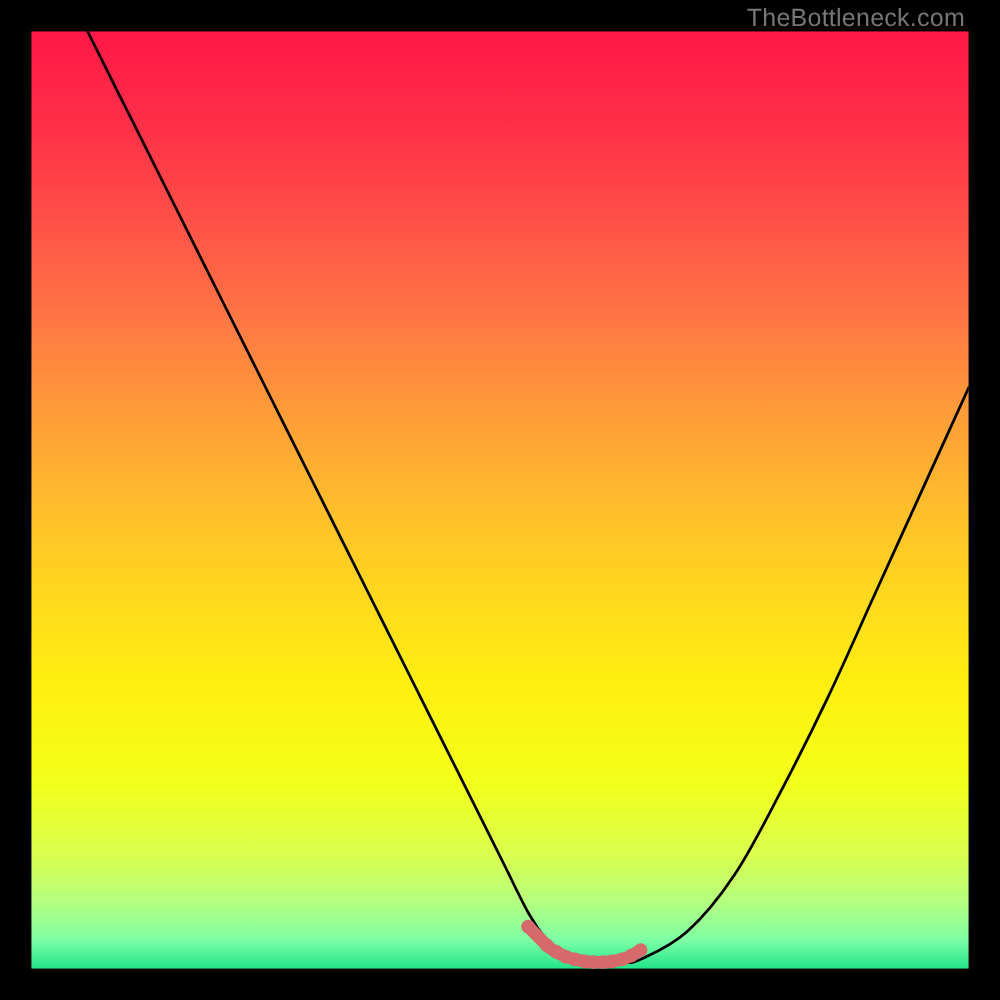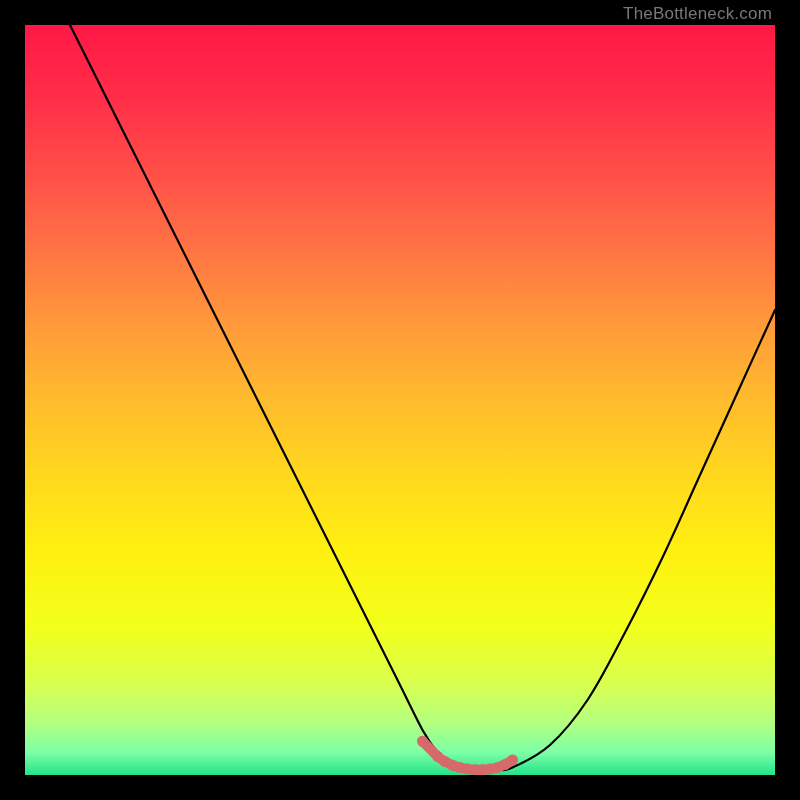--- a/index.html
+++ b/index.html
@@ -31,21 +31,21 @@
     left: 0;
     top: 0;
     width: 100%;
     height: 100%;
   }
   .watermark {
     position: absolute;
     top: 4px;
     right: 28px;
     color: #777;
-    font-size: 17px;
+    font-size: 20px;
     font-weight: 500;
     letter-spacing: 0.2px;
   }
 </style>
 </head>
 <body>
 
 <div class="plot-area">
   <svg class="gradient-bg" viewBox="0 0 750 750" preserveAspectRatio="none">
     <defs>

